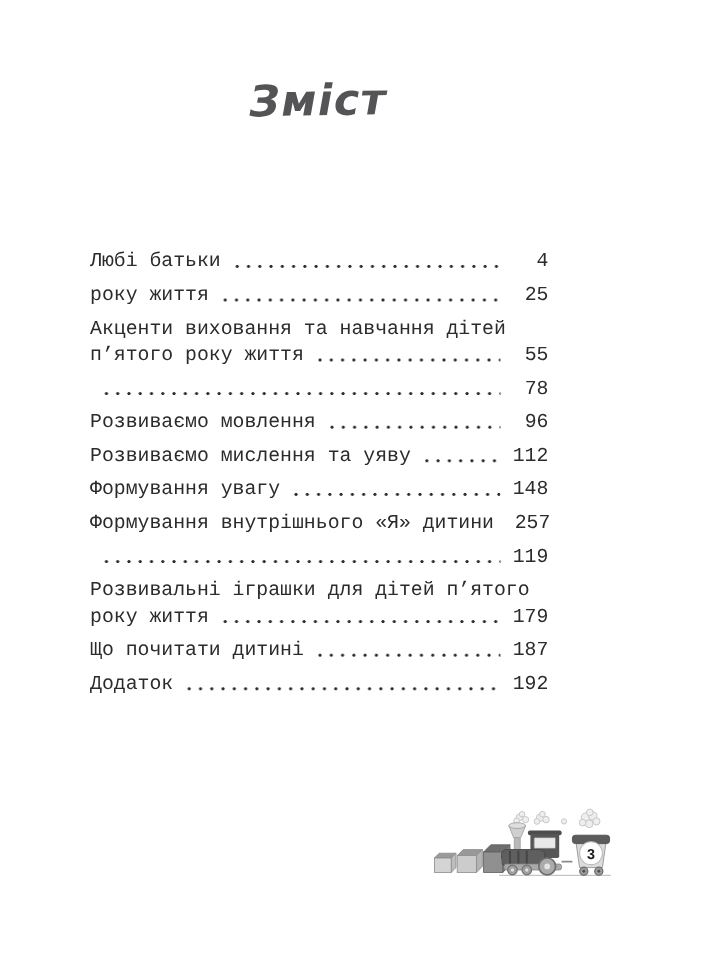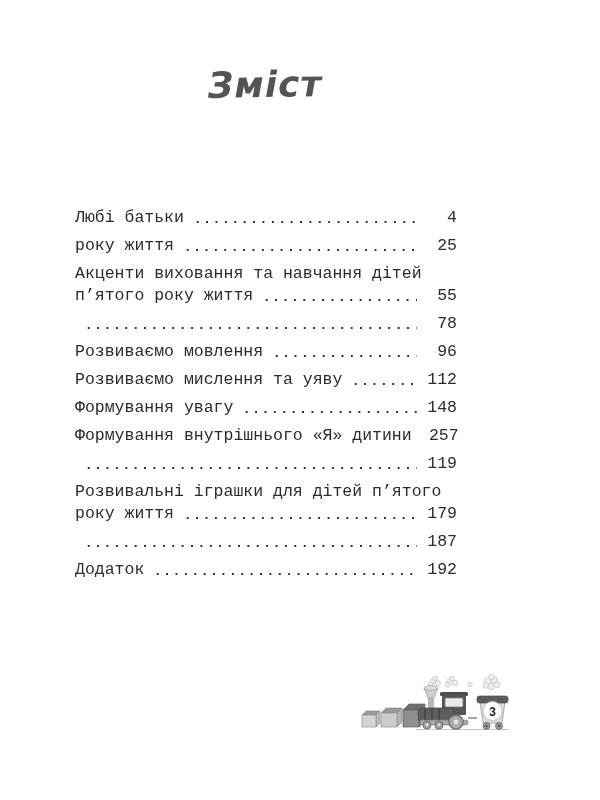--- a/index.html
+++ b/index.html
@@ -152,20 +152,21 @@
       </div>
       <div class="toc-line">
         <span class="toc-text">року життя</span>
         <span class="leader"></span>
         <span class="page-num">179</span>
       </div>
     </div>
 
     <div class="toc-entry">
       <div class="toc-line">
+        <span class="toc-text">Що почитати дитині</span>
         <span class="leader"></span>
         <span class="page-num">187</span>
       </div>
     </div>
 
     <div class="toc-entry">
       <div class="toc-line">
         <span class="toc-text">Додаток</span>
         <span class="leader"></span>
         <span class="page-num">192</span>

